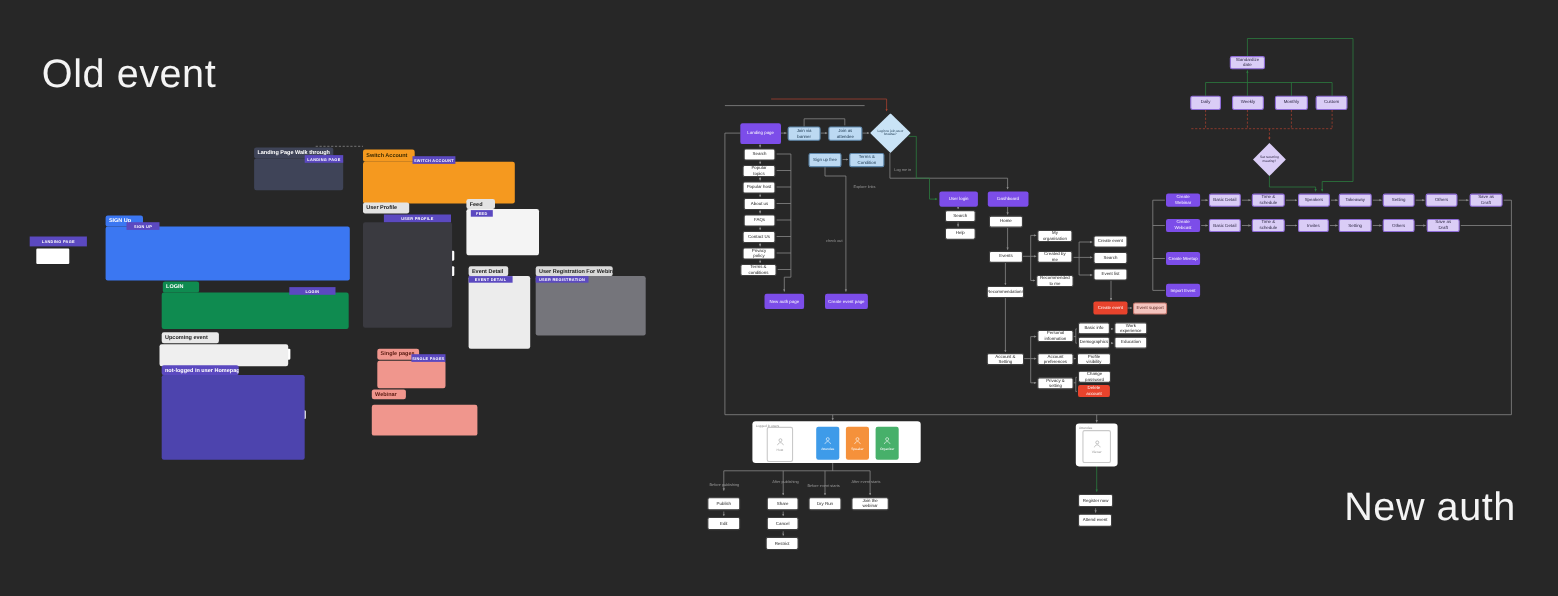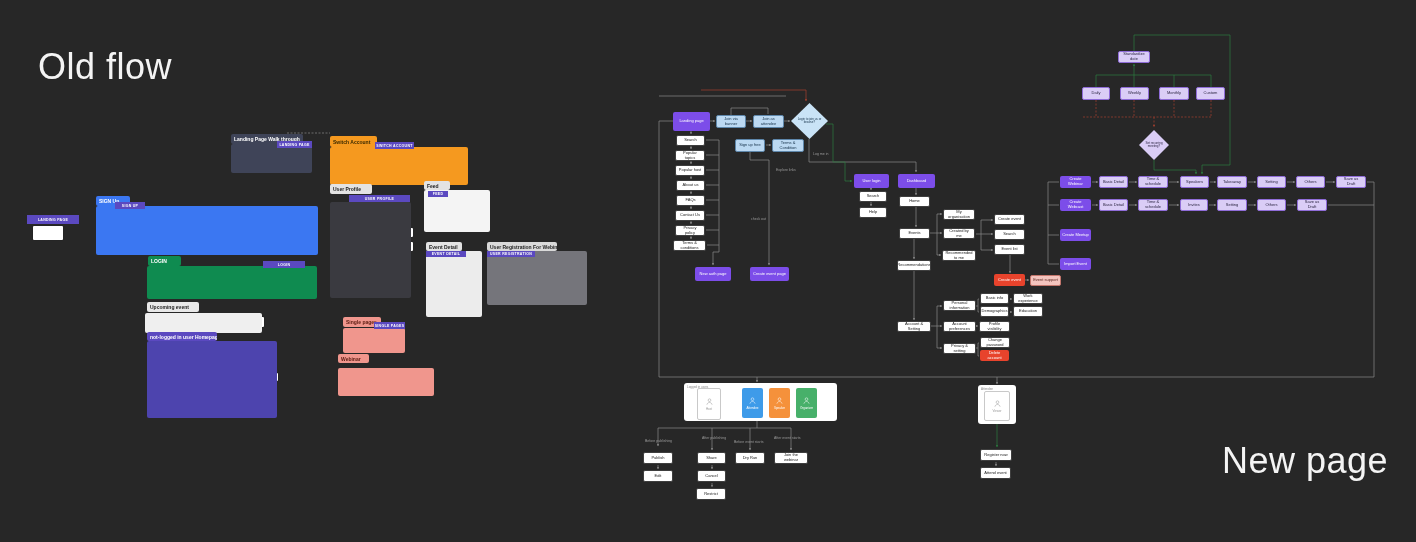--- a/index.html
+++ b/index.html
@@ -33,22 +33,22 @@
   .card-title{position:absolute;top:1.5px;left:3px;font-size:3px;color:#8a8a8a;white-space:nowrap;}
   .subcard{position:absolute;border-radius:2px;display:flex;flex-direction:column;align-items:center;
            justify-content:center;gap:1px;font-size:3px;color:#fff;overflow:hidden;}
   .subcard.outline{border:.6px solid #c9c9c9;color:#9a9a9a;background:#fff;}
   .subcard svg{width:9px;height:9px;display:block;}
 </style>
 </head>
 <body>
 
 <div id="canvas">
-  <div class="title" style="left:38px;top:46px;">Old flow</div>
-  <div class="title" style="left:1222px;top:440px;">New page</div>
+  <div class="title" style="left:38px;top:46px;">Old event</div>
+  <div class="title" style="left:1222px;top:440px;">New auth</div>
 
   <svg id="edges" width="1416" height="542">
     <defs>
       <marker id="arr-g" markerWidth="4" markerHeight="4" refX="3" refY="1.5" orient="auto">
         <path d="M0,0 L3.2,1.5 L0,3 Z" fill="#8a8a8a"></path>
         </marker>
       <marker id="arr-gr" markerWidth="4" markerHeight="4" refX="3" refY="1.5" orient="auto">
         <path d="M0,0 L3.2,1.5 L0,3 Z" fill="#2b7d3f"></path>
         </marker>
       <marker id="arr-r" markerWidth="4" markerHeight="4" refX="3" refY="1.5" orient="auto">

